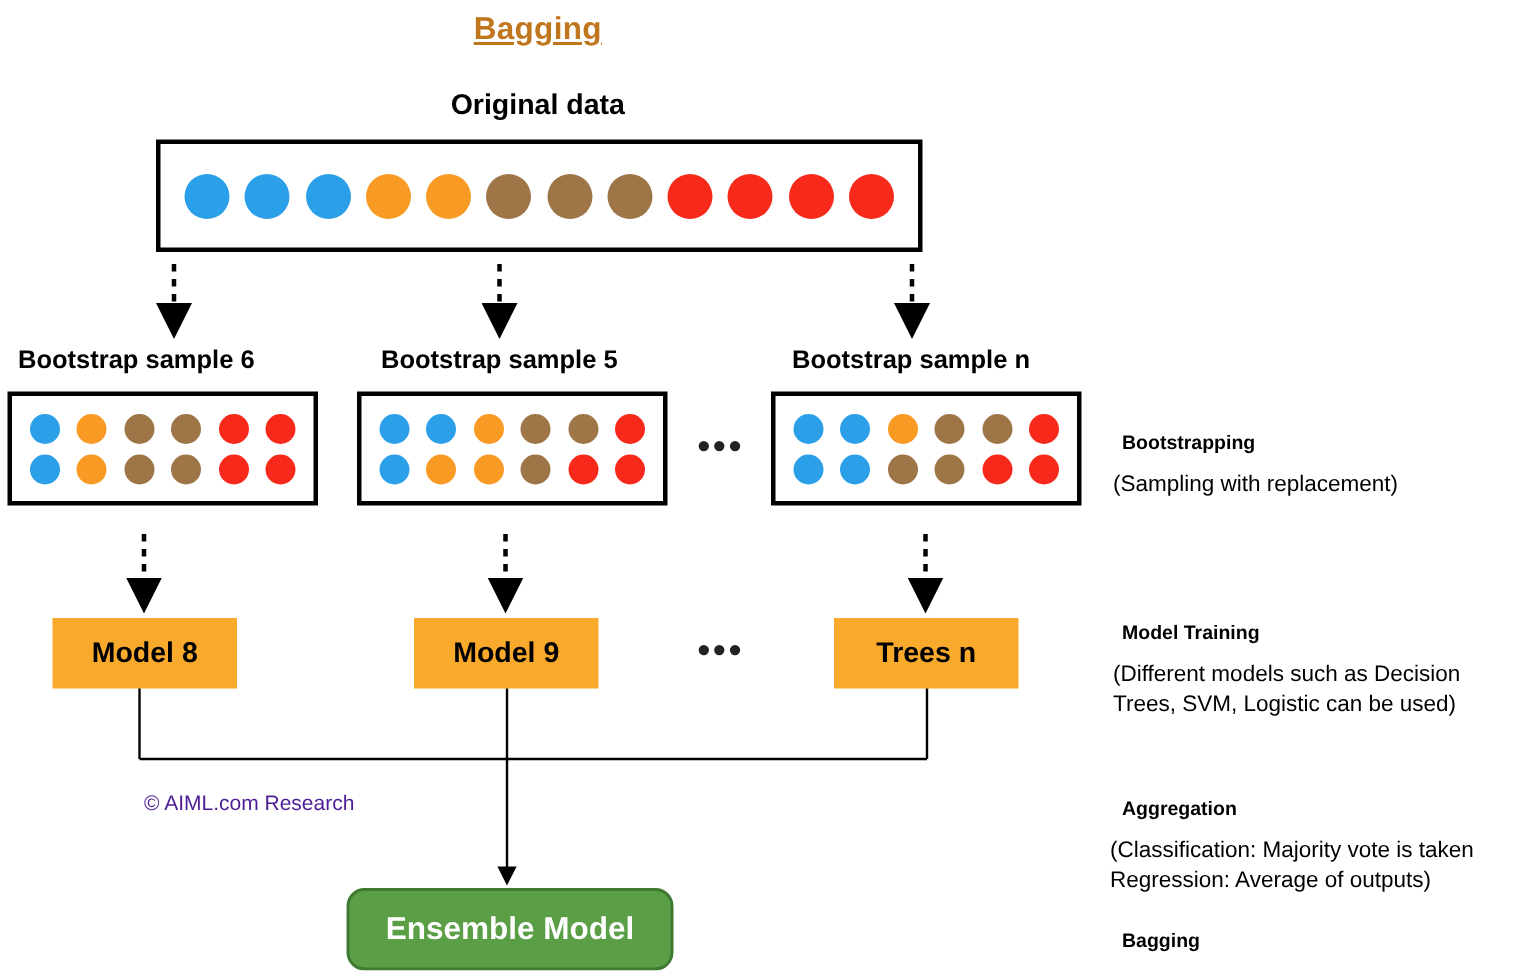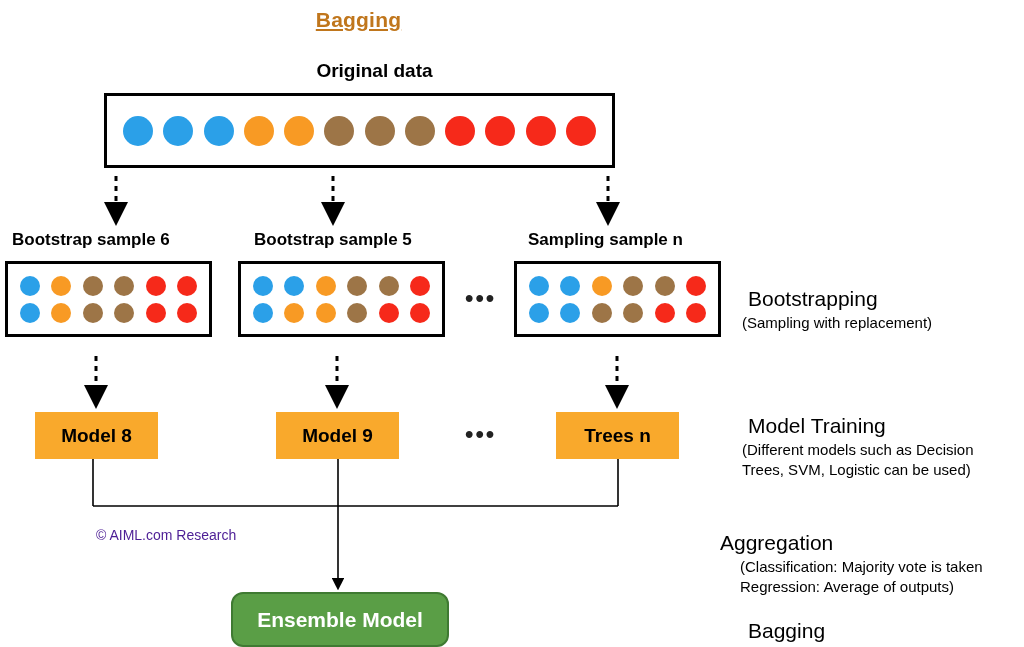--- a/index.html
+++ b/index.html
@@ -3,21 +3,21 @@
 <meta charset="utf-8">
 <style>
   html,body{margin:0;padding:0;background:#ffffff;}
   body{width:1024px;height:647px;position:relative;overflow:hidden;
        font-family:"Liberation Sans","DejaVu Sans",sans-serif;color:#000;}
   .abs{position:absolute;}
 
   
   #title{left:0;top:8px;width:717px;text-align:center;font-size:21px;font-weight:bold;
          color:#c0761c;text-decoration:underline;letter-spacing:.2px;}
-  #orig-label{left:0;top:60px;width:717px;text-align:center;font-size:19px;font-weight:bold;padding-left:16px;}
+  #orig-label{left:0;top:60px;width:717px;text-align:center;font-size:19px;font-weight:bold;}
 
   
   #orig-box{left:104px;top:93px;width:511px;height:75px;border:3px solid #000;
             box-sizing:border-box;display:flex;align-items:center;justify-content:space-between;
             padding:0 16px;}
   #orig-box .dot{width:30px;height:30px;}
 
   .dot{border-radius:50%;display:inline-block;}
 
   
@@ -47,27 +47,27 @@
 
   
   #ensemble{left:231px;top:592px;width:214px;height:51px;background:#5a9e46;
             border:2px solid #3f7a32;border-radius:12px;display:flex;align-items:center;
             justify-content:center;color:#fff;font-size:21px;font-weight:bold;}
 
   
   #credit{left:96px;top:527px;font-size:14px;color:#4c1d95;}
 
   
-  .ann-h{font-size:21px;font-weight:normal;}
+  .ann-h{font-size:13px;font-weight:bold;}
   .ann-b{font-size:15px;line-height:20px;}
   #ann1-h{left:748px;top:287px;}
   #ann1-b{left:742px;top:313px;width:280px;}
   #ann2-h{left:748px;top:414px;}
   #ann2-b{left:742px;top:440px;width:285px;}
-  #ann3-h{left:720px;top:531px;}
+  #ann3-h{left:748px;top:531px;}
   #ann3-b{left:740px;top:557px;width:290px;}
   #ann4-h{left:748px;top:619px;}
 
   svg.overlay{left:0;top:0;width:1024px;height:647px;pointer-events:none;}
 </style>
 </head>
 <body>
 
 <div class="abs" id="title">Bagging</div>
 <div class="abs" id="orig-label">Original data</div>
@@ -122,21 +122,21 @@
       <span class="dot" style="background: rgb(248, 154, 36);"></span>
       <span class="dot" style="background: rgb(248, 154, 36);"></span>
       <span class="dot" style="background: rgb(157, 117, 71);"></span>
       <span class="dot" style="background: rgb(246, 41, 26);"></span>
       <span class="dot" style="background: rgb(246, 41, 26);"></span>
     </div>
   </div>
 
 <div class="abs ellipsis" id="bs-ellipsis">•••</div>
 
-<div class="abs bs-label" id="bsn-label">Sampling sample n</div>
+<div class="abs bs-label" id="bsn-label">Bootstrap sample n</div>
 <div class="abs bs-box" id="bsn-box">
     <div class="bs-row">
       <span class="dot" style="background: rgb(43, 160, 232);"></span>
       <span class="dot" style="background: rgb(43, 160, 232);"></span>
       <span class="dot" style="background: rgb(248, 154, 36);"></span>
       <span class="dot" style="background: rgb(157, 117, 71);"></span>
       <span class="dot" style="background: rgb(157, 117, 71);"></span>
       <span class="dot" style="background: rgb(246, 41, 26);"></span>
     </div>
     <div class="bs-row">

